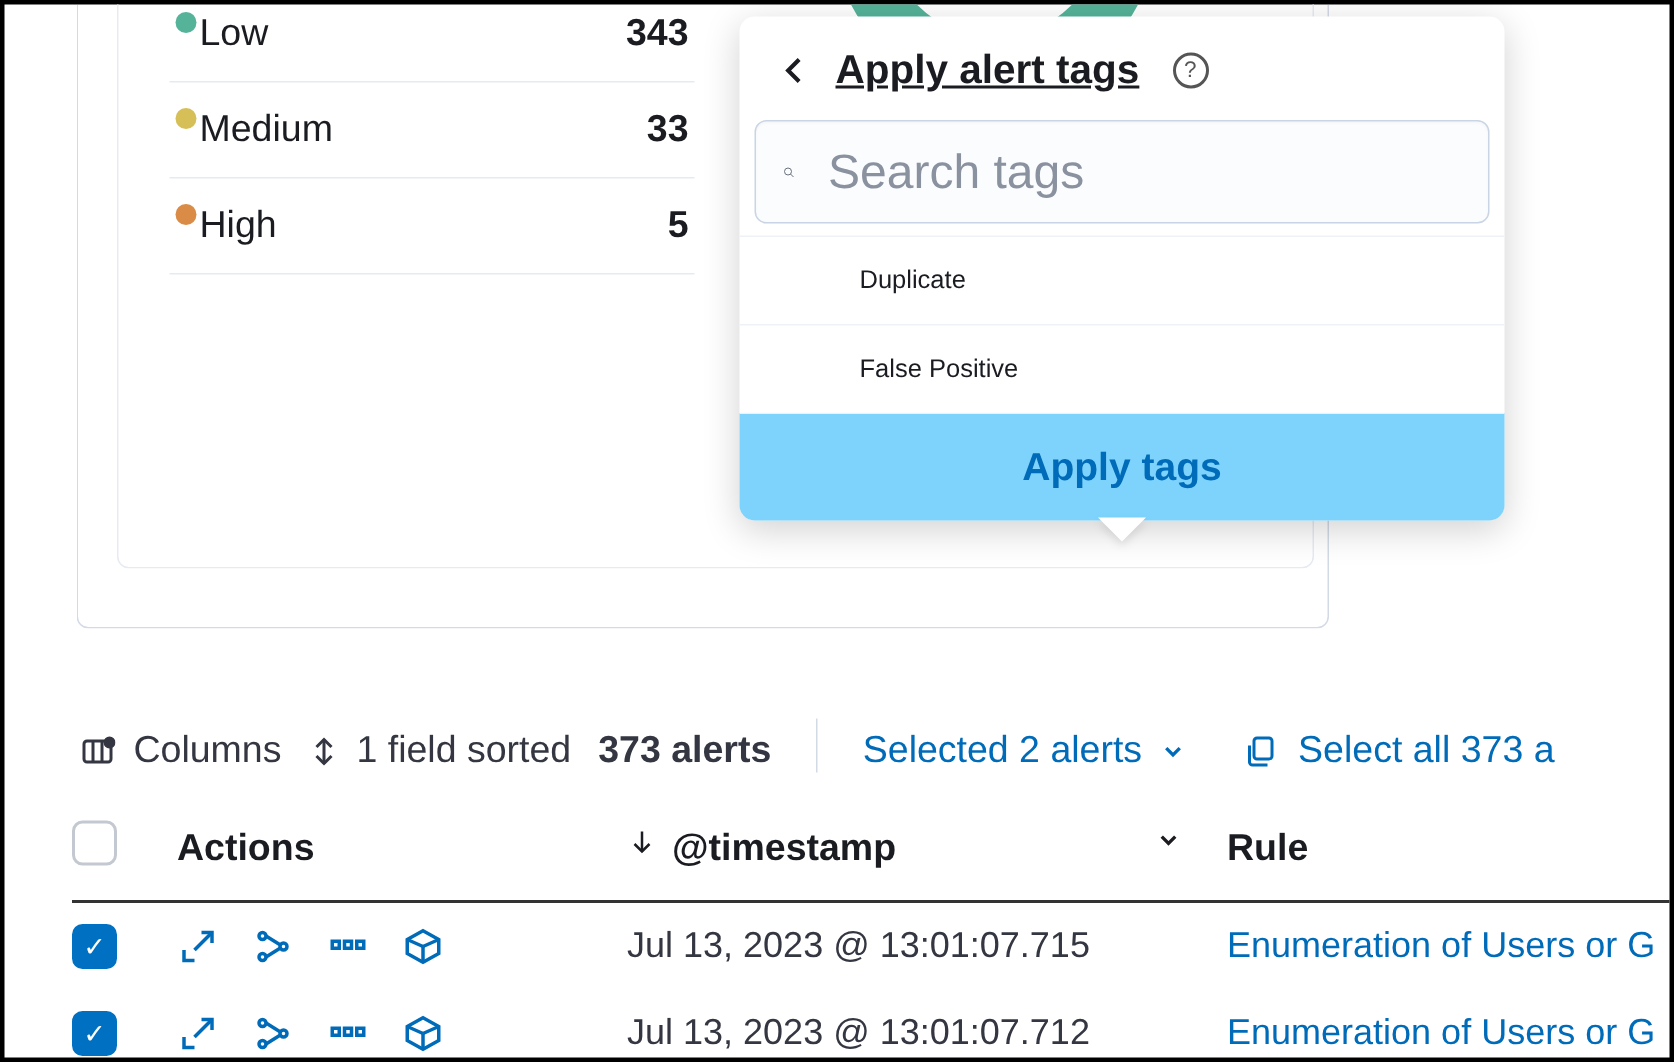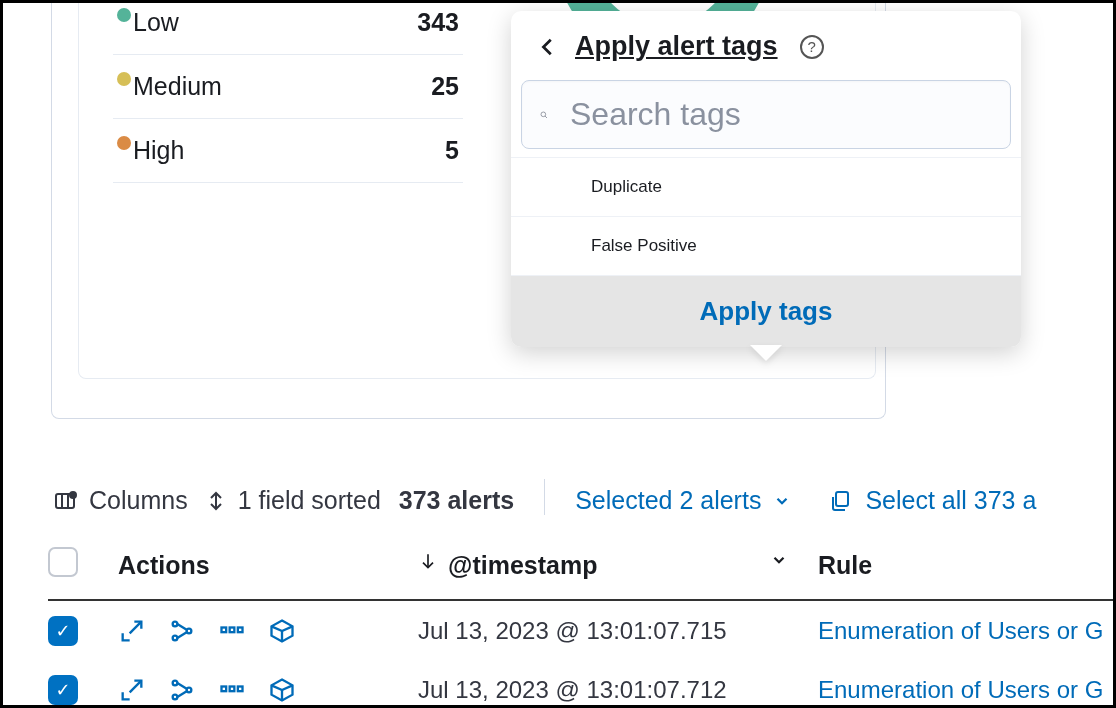--- a/index.html
+++ b/index.html
@@ -13,34 +13,34 @@
   .severity-left { display: flex; align-items: flex-start; gap: 2px; }
   .dot { width: 14px; height: 14px; border-radius: 50%; }
   .dot.low { background: #54b399; }
   .dot.med { background: #d6bf57; }
   .dot.high { background: #da8b45; }
   .severity-count { font-weight: 700; }
   
   .donut-arc { position: absolute; left: 510px; top: -50px; width: 300px; height: 120px; }
   .donut-arc svg { width: 100%; height: 100%; }
   
-  .popover { position: absolute; left: 508px; top: 8px; width: 510px; background: #fff; border-radius: 10px; box-shadow: 0 6px 24px rgba(0,0,0,0.18); z-index: 100; }
+  .popover { position: absolute; left: 490px; top: 8px; width: 510px; background: #fff; border-radius: 10px; box-shadow: 0 6px 24px rgba(0,0,0,0.18); z-index: 100; }
   .popover-header { display: flex; align-items: center; gap: 16px; padding: 20px 26px 18px 26px; }
   .back-arrow { width: 22px; height: 22px; cursor: pointer; }
   .popover-title { font-size: 27px; font-weight: 700; text-decoration: underline; color: #1a1c21; }
   .help-icon { width: 24px; height: 24px; border: 2px solid #555; border-radius: 50%; display: inline-flex; align-items: center; justify-content: center; font-size: 15px; color: #555; cursor: pointer; margin-left: 6px; }
   
   .search-box { margin: 0 10px 8px 10px; border: 1px solid #c9d4e4; border-radius: 8px; background: #fbfcfe; display: flex; align-items: center; padding: 14px 18px; gap: 20px; box-shadow: inset 0 1px 2px rgba(0,0,0,0.03); }
   .search-icon { width: 26px; height: 26px; color: #69707d; }
   .search-input { border: none; background: transparent; font-size: 32px; color: #69707d; outline: none; flex: 1; }
   .search-input::placeholder { color: #8a919f; }
   
   .tag-option { padding: 19px 10px 19px 80px; font-size: 17px; color: #1a1c21; border-top: 1px solid #eef1f6; cursor: pointer; }
   
-  .apply-btn { padding: 20px 10px; text-align: center; font-size: 26px; font-weight: 600; color: #006bb8; background: #e5e5e5; border-radius: 0 0 10px 10px; cursor: pointer; border-top: 1px solid #eef1f6; }
+  .apply-btn { padding: 20px 10px; text-align: center; font-size: 26px; font-weight: 600; color: #006bb8; background: #7dd3fc; border-radius: 0 0 10px 10px; cursor: pointer; border-top: 1px solid #eef1f6; }
   
   .popover-caret { position: absolute; left: 50%; bottom: -14px; transform: translateX(-50%); width: 0; height: 0; border-left: 16px solid transparent; border-right: 16px solid transparent; border-top: 16px solid #fff; filter: drop-shadow(0 3px 3px rgba(0,0,0,0.1)); }
   
   .toolbar { position: absolute; left: 50px; top: 476px; right: 0; display: flex; align-items: flex-end; gap: 18px; font-size: 25px; color: #343741; }
   .tool-btn { display: flex; align-items: center; gap: 12px; cursor: pointer; }
   .tool-link { color: #006bb8; font-weight: 500; }
   .divider { width: 1px; height: 36px; background: #d3dae6; margin: 0 12px; }
   .alert-count { font-weight: 600; }
   
   .table { position: absolute; left: 45px; top: 530px; right: -10px; }
@@ -74,21 +74,21 @@
       <span class="dot low"></span>
       <span>Low</span>
     </div>
     <span class="severity-count">343</span>
   </div>
   <div class="severity-row">
     <div class="severity-left">
       <span class="dot med"></span>
       <span>Medium</span>
     </div>
-    <span class="severity-count">25</span>
+    <span class="severity-count">33</span>
   </div>
   <div class="severity-row">
     <div class="severity-left">
       <span class="dot high"></span>
       <span>High</span>
     </div>
     <span class="severity-count">5</span>
   </div>
 </div>
 

